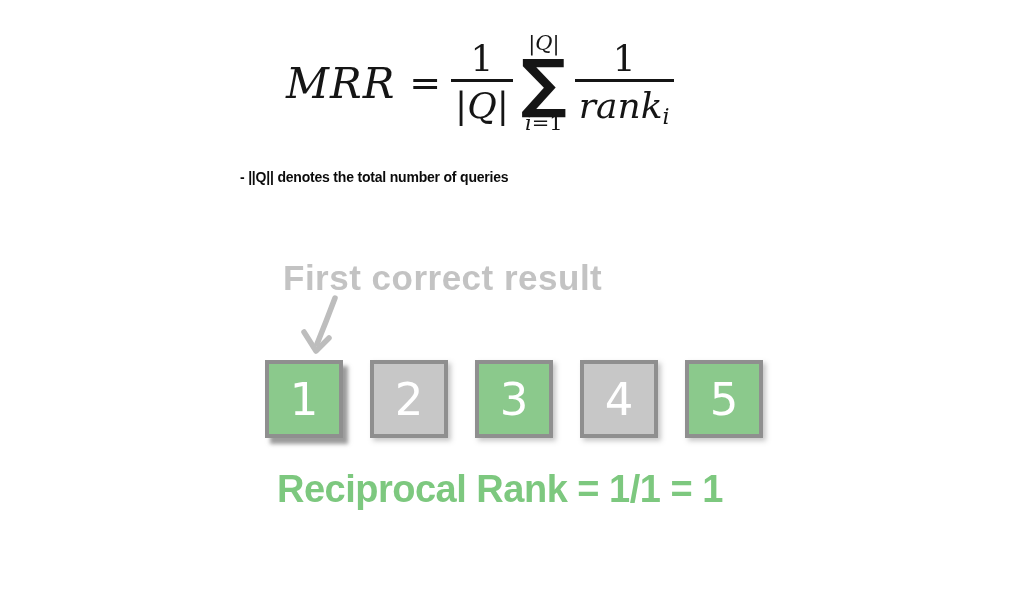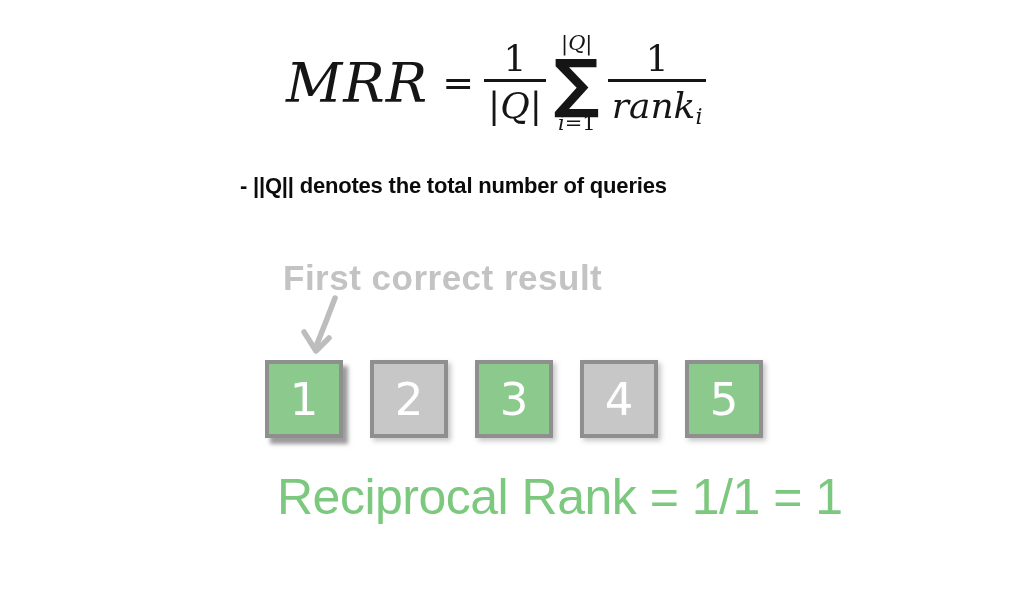--- a/index.html
+++ b/index.html
@@ -14,40 +14,39 @@
   .canvas { position:absolute; inset:0; }
 
   
   .formula {
     position:absolute; left:286px; top:27px; height:112px;
     display:flex; align-items:center;
     color:#151515;
   }
   .fx { font-family:"DejaVu Serif","Liberation Serif",serif; }
   .it { font-style:italic; }
-  .lhs { font-size:55px; letter-spacing:1px;text-align:center; }
+  .lhs { font-size:42px; letter-spacing:1px;text-align:center; }
   .eq  { font-size:38px; margin:0 14px; }
   .frac { display:flex; flex-direction:column; align-items:center; }
   .frac .num { font-size:36px; line-height:1.05; }
   .fbar { height:2.5px; background:#151515; align-self:stretch; margin:2px -4px 3px; }
   .frac .den { font-size:36px; line-height:1.15; }
   .sum { display:flex; flex-direction:column; align-items:center; margin:0 12px; }
   .sum-top, .sum-bottom { font-size:21px; line-height:1.05; }
   .sigma {
     font-family:"DejaVu Sans", sans-serif;
     font-size:64px; line-height:0.92; font-weight:bold;
   }
   .den sub { font-size:22px; line-height:0; vertical-align:-6px; }
 
   
   .notes {
     position:absolute; left:240px; top:161px;
-    font-weight:bold; font-size:22px; line-height:32px;
+    font-weight:bold; font-size:14px; line-height:32px;
     letter-spacing:-0.2px;
-    margin-top:9px;
   }
 
   
   .caption {
     position:absolute; left:283px; top:258px;
     font-size:35px; color:var(--caption-gray,#C3C3C3);
     letter-spacing:0.5px;
     font-weight:bold;
   }
   .arrow-svg { position:absolute; left:293px; top:294px; }
@@ -63,21 +62,21 @@
     font-family:"DejaVu Sans", sans-serif;
     font-size:45px; color:#ffffff; line-height:1;
     box-shadow:3px 3px 5px rgba(130,130,130,0.45);
   }
   .rank-box.green { background:var(--box-green,#8BC98C); }
   .rank-box.gray  { background:var(--box-gray,#C7C7C7); }
   .rank-box.emphasized { box-shadow:5px 6px 4px rgba(130,130,130,0.8); }
 
   .result {
     position:absolute; left:277px; top:468px;
-    font-size:50px; font-weight:normal;
+    font-size:38px; font-weight:bold;
     color:var(--result-green,#7DC87F);
     letter-spacing:-0.5px;
   }
 </style>
 </head>
 <body>
 
 <div class="canvas">
 
   <div class="formula">

